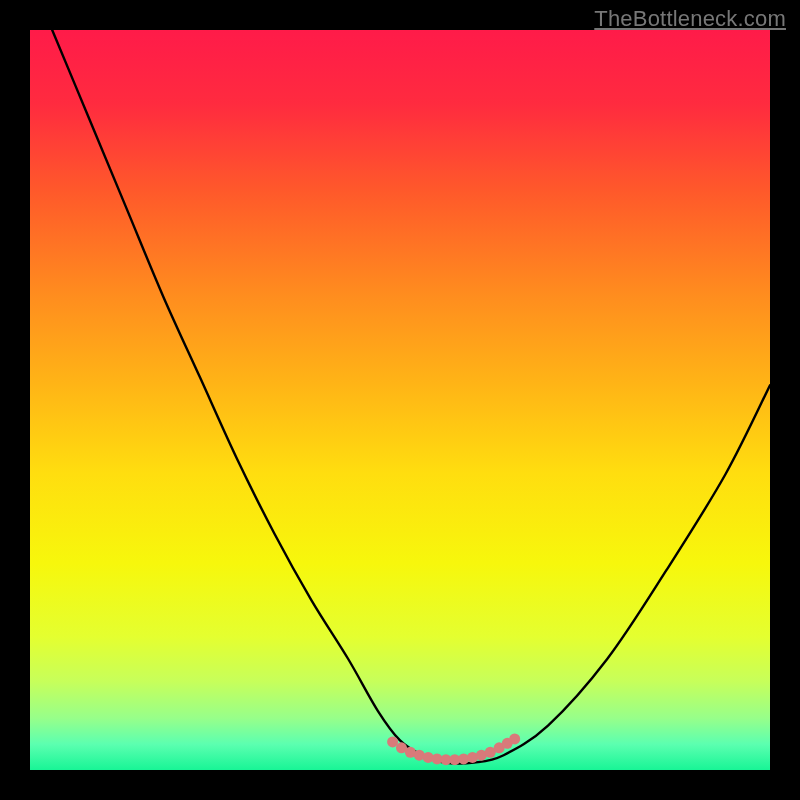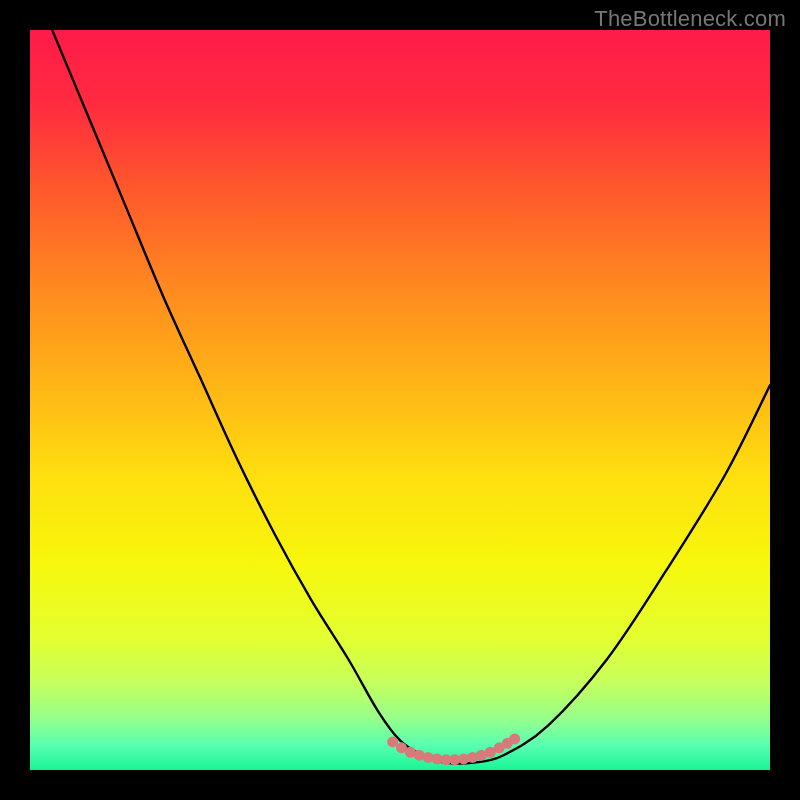--- a/index.html
+++ b/index.html
@@ -36,20 +36,21 @@
   }
   .watermark {
     position: absolute;
     top: 6px;
     right: 14px;
     color: #777;
     font-size: 22px;
     font-weight: 500;
     letter-spacing: 0.2px;
     user-select: none;
+    text-decoration: underline;
   }
 </style>
 </head>
 <body>
 
 <div class="frame">
 
   <div class="plot-area">
 
     <svg class="gradient" viewBox="0 0 740 740" preserveAspectRatio="none">

